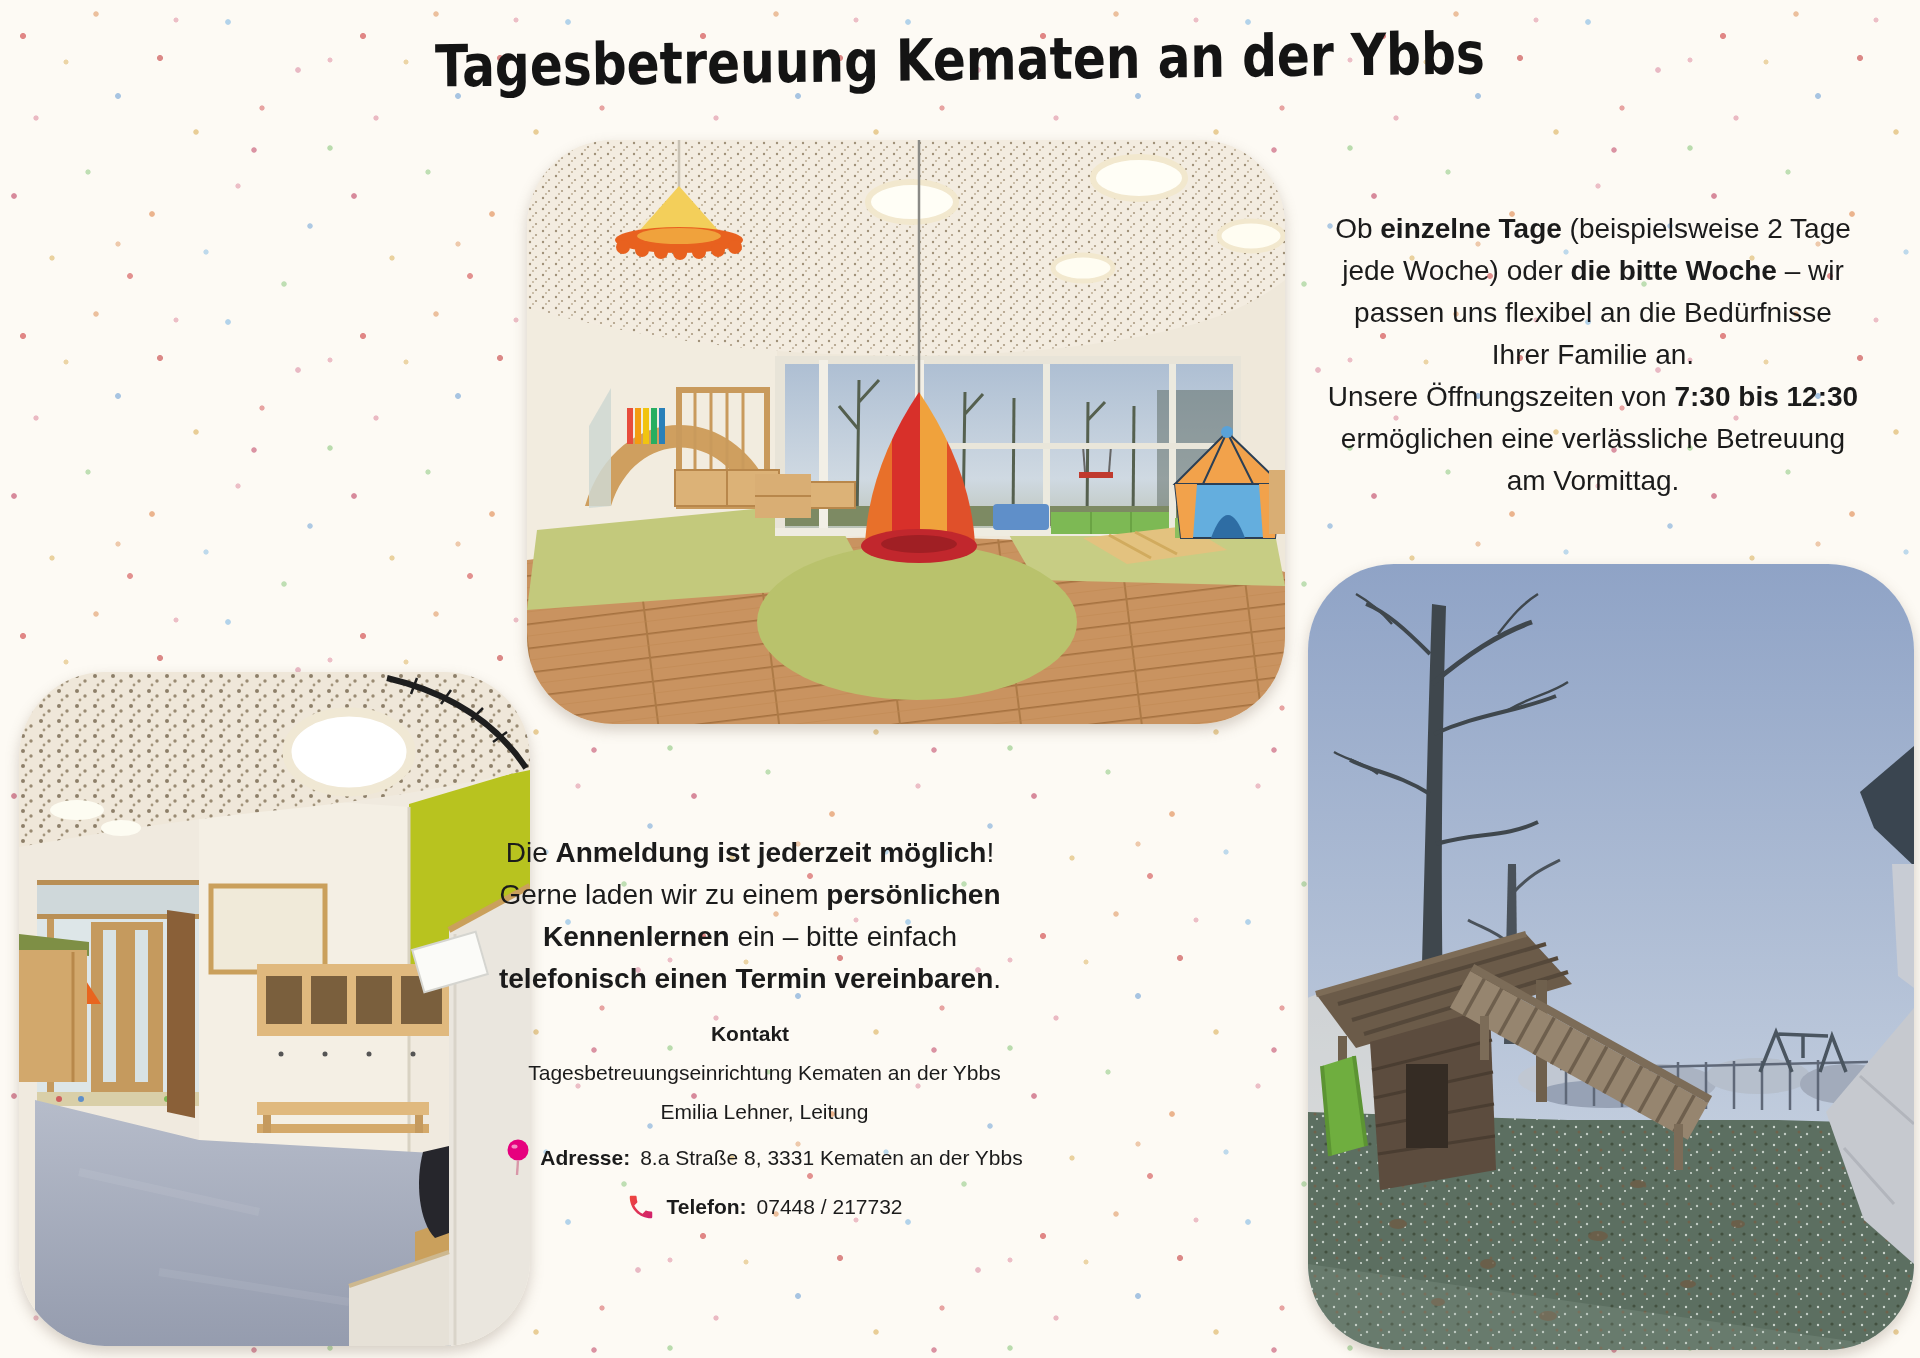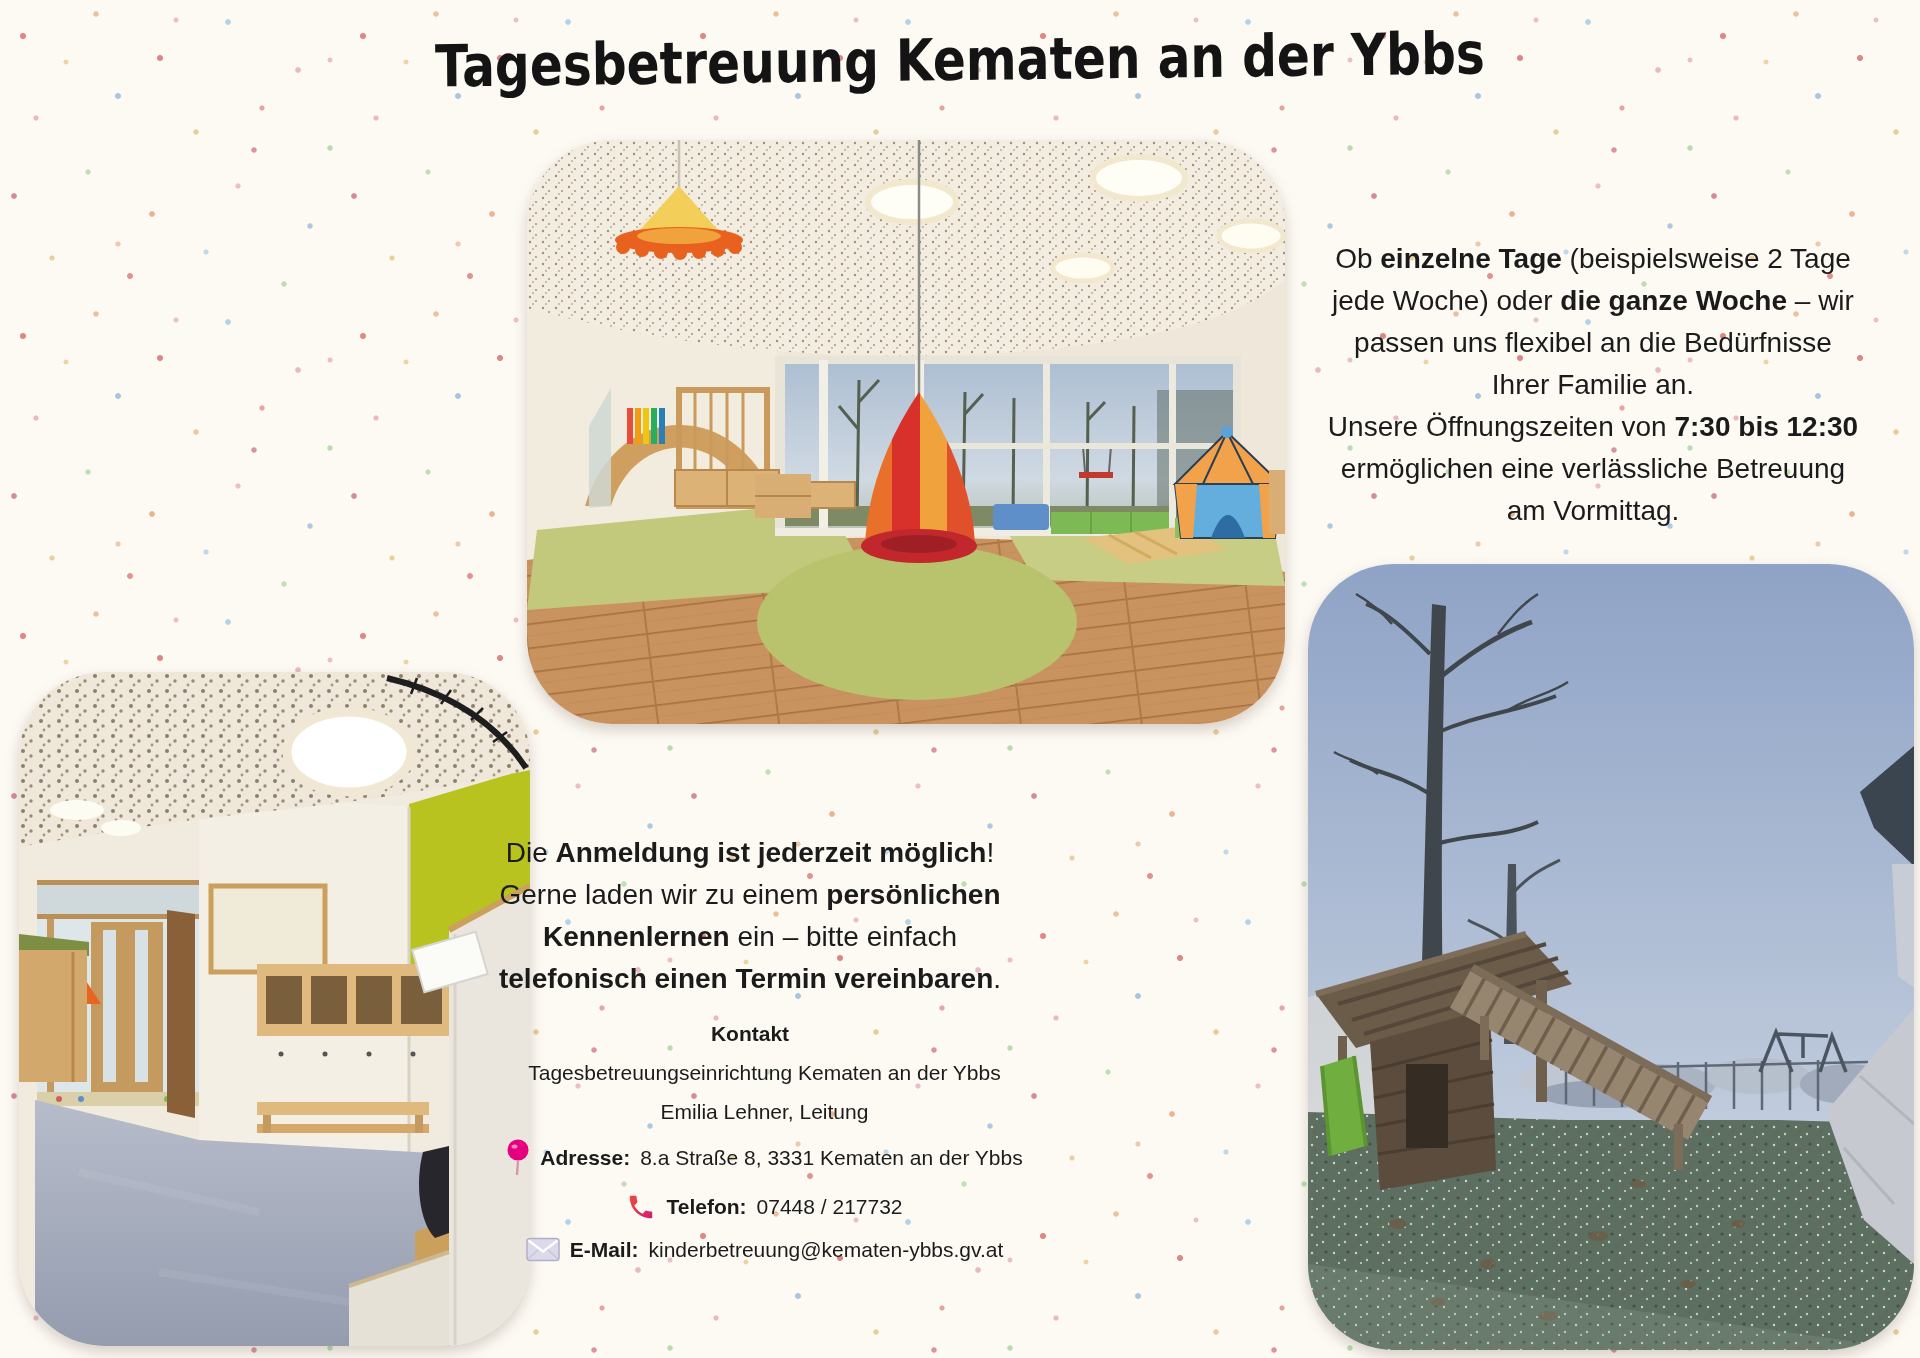--- a/index.html
+++ b/index.html
@@ -39,21 +39,21 @@
     font-family:"DejaVu Sans", sans-serif; font-size:58px; font-weight:bold;
     color:#141414; letter-spacing:0;
   }
   .title span{display:inline-block; transform:scaleX(.84) rotate(-.6deg);}
   .textblock{
     position:absolute; text-align:center; white-space:pre-line;
     font-size:28px; line-height:1.5; color:#1b1b1b;
   }
   .textblock .b, .b{font-weight:bold;}
   .tb-intro{left:8px;  top:236px; width:492px;}
-  .tb-flex {left:1293px; top:208px; width:600px;margin-top:30px;}
+  .tb-flex {left:1293px; top:208px; width:600px;}
   .tb-reg  {left:470px; top:832px; width:560px;}
   .photo{
     position:absolute; margin:0; overflow:hidden; border-radius:86px;
     box-shadow:0 6px 14px rgba(110,95,75,.28);
   }
   .photo svg{display:block; width:100%; height:100%;}
   .ph-main    {left:527px;  top:140px; width:758px; height:584px;}
   .ph-hallway {left:19px;   top:672px; width:511px; height:674px;}
   .ph-outdoor {left:1308px; top:564px; width:606px; height:786px;}
   .contact{
@@ -200,21 +200,21 @@
         <ellipse cx="392" cy="406" rx="58" ry="17" fill="#c1272d"></ellipse>
         <ellipse cx="392" cy="404" rx="38" ry="9" fill="#a01f24"></ellipse>
       </g>
       <rect x="742" y="330" width="16" height="64" fill="#d9ae74"></rect>
       <rect x="228" y="334" width="56" height="44" fill="#d9ae74"></rect>
       <line x1="228" y1="356" x2="284" y2="356" stroke="#b8874b" stroke-width="2"></line>
     </svg>
   </figure>
 
   <div class="textblock tb-flex"><span>Ob </span><span class="b">einzelne Tage</span><span> (beispielsweise 2 Tage
-jede Woche) oder </span><span class="b">die ganze Woche</span><span> – wir
+jede Woche) oder </span><span class="b">die bitte Woche</span><span> – wir
 passen uns flexibel an die Bedürfnisse
 Ihrer Familie an.
 Unsere Öffnungszeiten von </span><span class="b">7:30 bis 12:30</span><span>
 ermöglichen eine verlässliche Betreuung
 am Vormittag.</span></div>
 
   <figure class="photo ph-hallway" aria-label="Hallway with speckled ceiling, round light, lime green wall, wooden cloakroom cubbies and grey floor">
     <svg viewBox="0 0 511 674" preserveAspectRatio="none">
       <defs>
         <pattern id="p2speck" width="18" height="15" patternUnits="userSpaceOnUse">
@@ -324,31 +324,20 @@
               <stop offset="0" stop-color="#f0483c"></stop>
                 <stop offset="1" stop-color="#cf1f6e"></stop>
             </linearGradient>
           </defs>
           <path fill="url(#phg)" d="M6.62 10.79c1.44 2.83 3.76 5.14 6.59 6.59l2.2-2.2c.27-.27.67-.36 1.02-.24 1.12.37 2.33.57 3.57.57.55 0 1 .45 1 1V20c0 .55-.45 1-1 1-9.39 0-17-7.61-17-17 0-.55.45-1 1-1h3.5c.55 0 1 .45 1 1 0 1.25.2 2.45.57 3.57.11.35.03.74-.25 1.02l-2.2 2.2z"></path>
         </svg>
       </span>
       <span class="b">Telefon:</span>
       <span>07448 / 217732</span>
     </div>
-    <div class="contact-line">
-      <span class="icon">
-        <svg width="34" height="25" viewBox="0 0 34 25">
-          <rect x="1" y="1.5" width="32" height="22" rx="3" fill="#dcd9ea" stroke="#b3afc9" stroke-width="1.5"></rect>
-          <path d="M2.5,3.5 L17,14.5 L31.5,3.5" stroke="#ffffff" stroke-width="2.2" fill="none"></path>
-          <path d="M2.5,21.5 L12.5,12.5 M31.5,21.5 L21.5,12.5" stroke="#c8c4da" stroke-width="1.5"></path>
-        </svg>
-      </span>
-      <span class="b">E-Mail:</span>
-      <span>kinderbetreuung@kematen-ybbs.gv.at</span>
-    </div>
   </section>
 
   <figure class="photo ph-outdoor" aria-label="Frosty outdoor playground at dawn with bare trees, wooden hut with log roof, wooden ramp and pale path">
     <svg viewBox="0 0 606 786" preserveAspectRatio="none">
       <defs>
         <linearGradient id="p3sky" x1="0" y1="0" x2="0" y2="1">
           <stop offset="0" stop-color="#8fa3c6"></stop>
             <stop offset=".75" stop-color="#c3cede"></stop>
             <stop offset="1" stop-color="#d8d9dd"></stop>
         </linearGradient>

